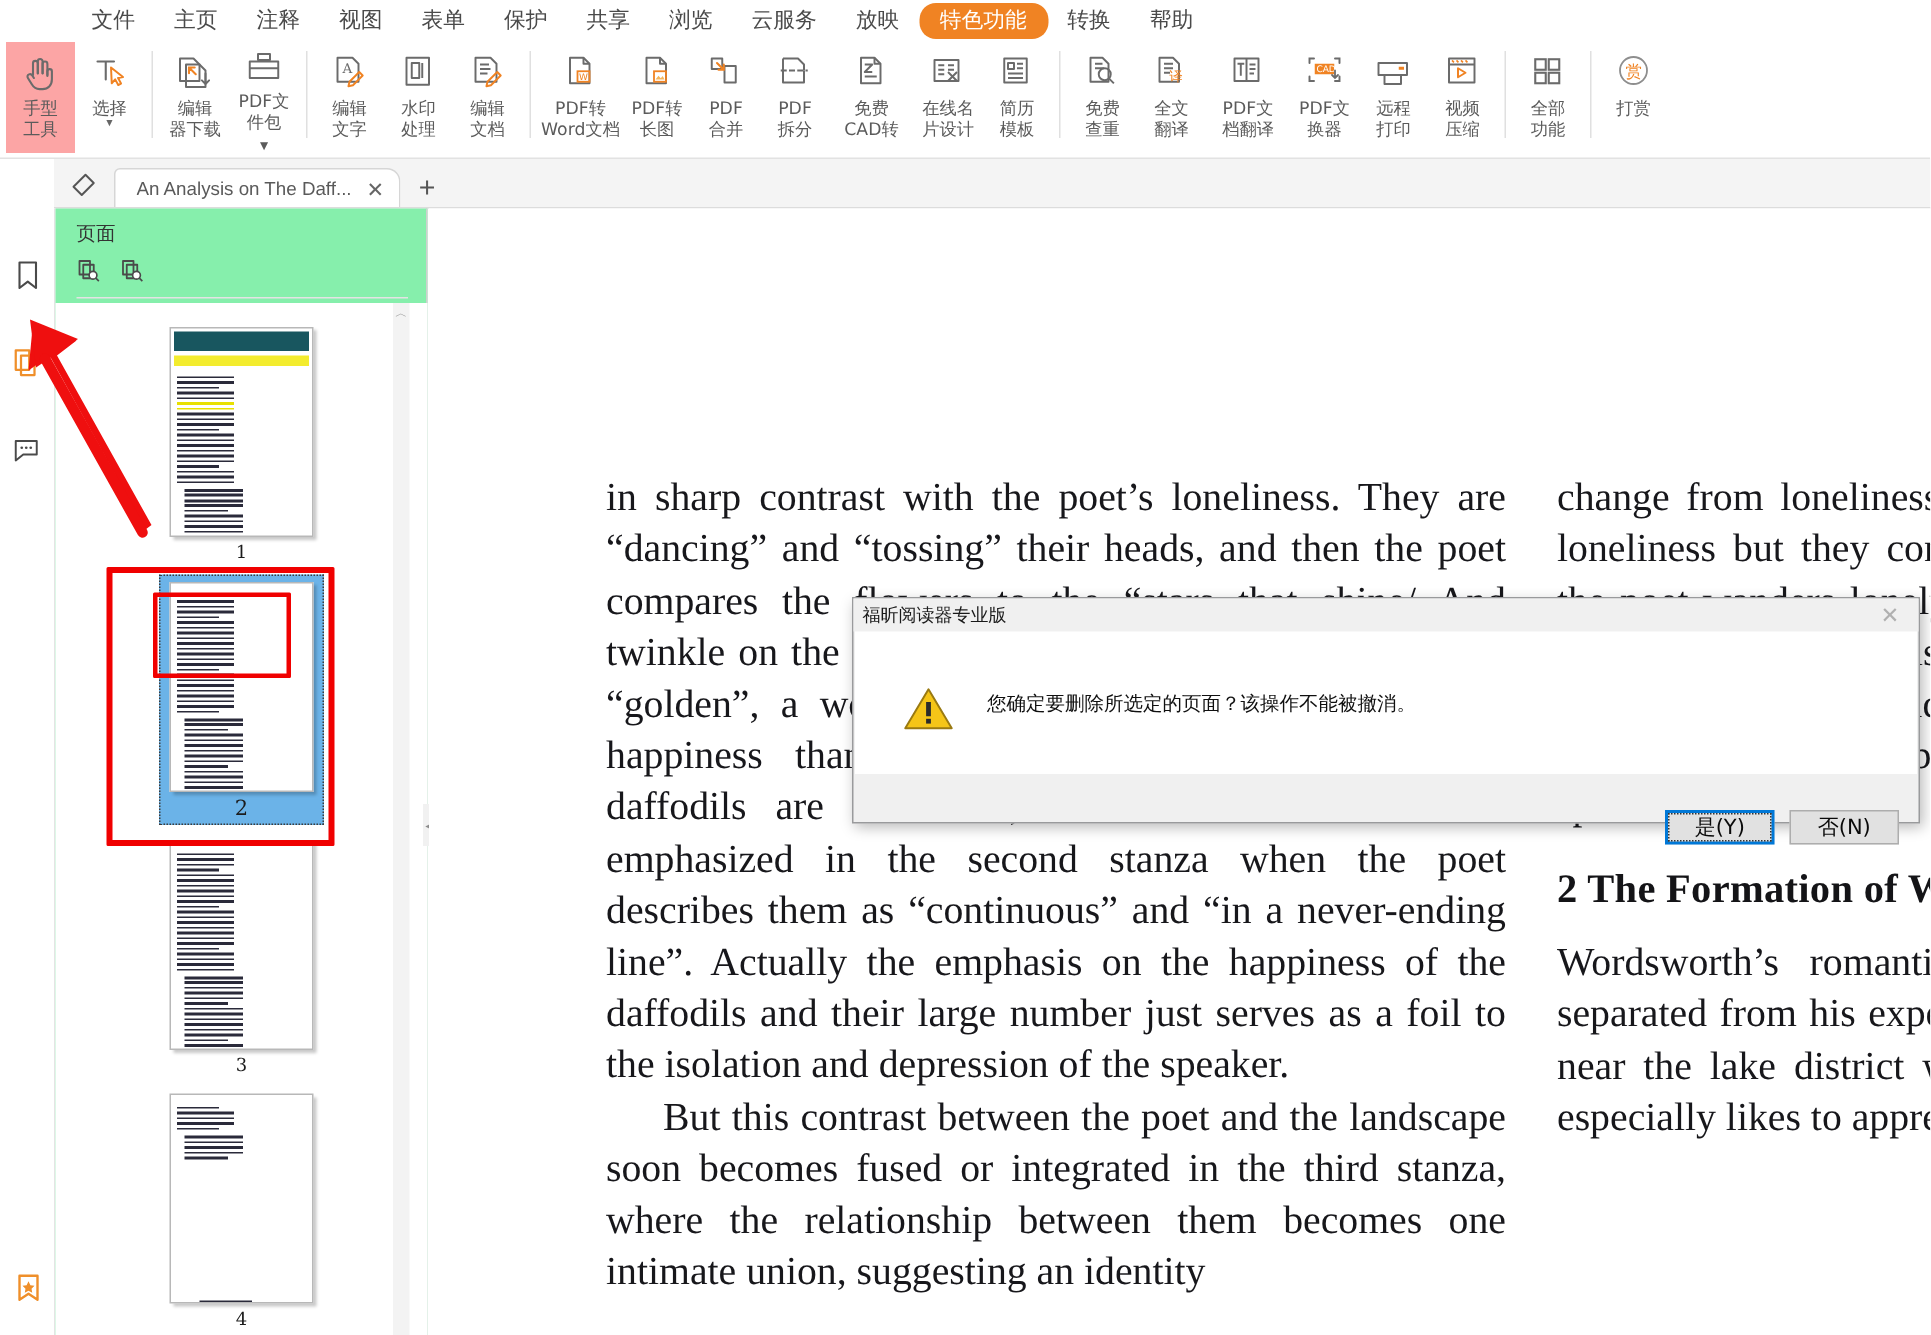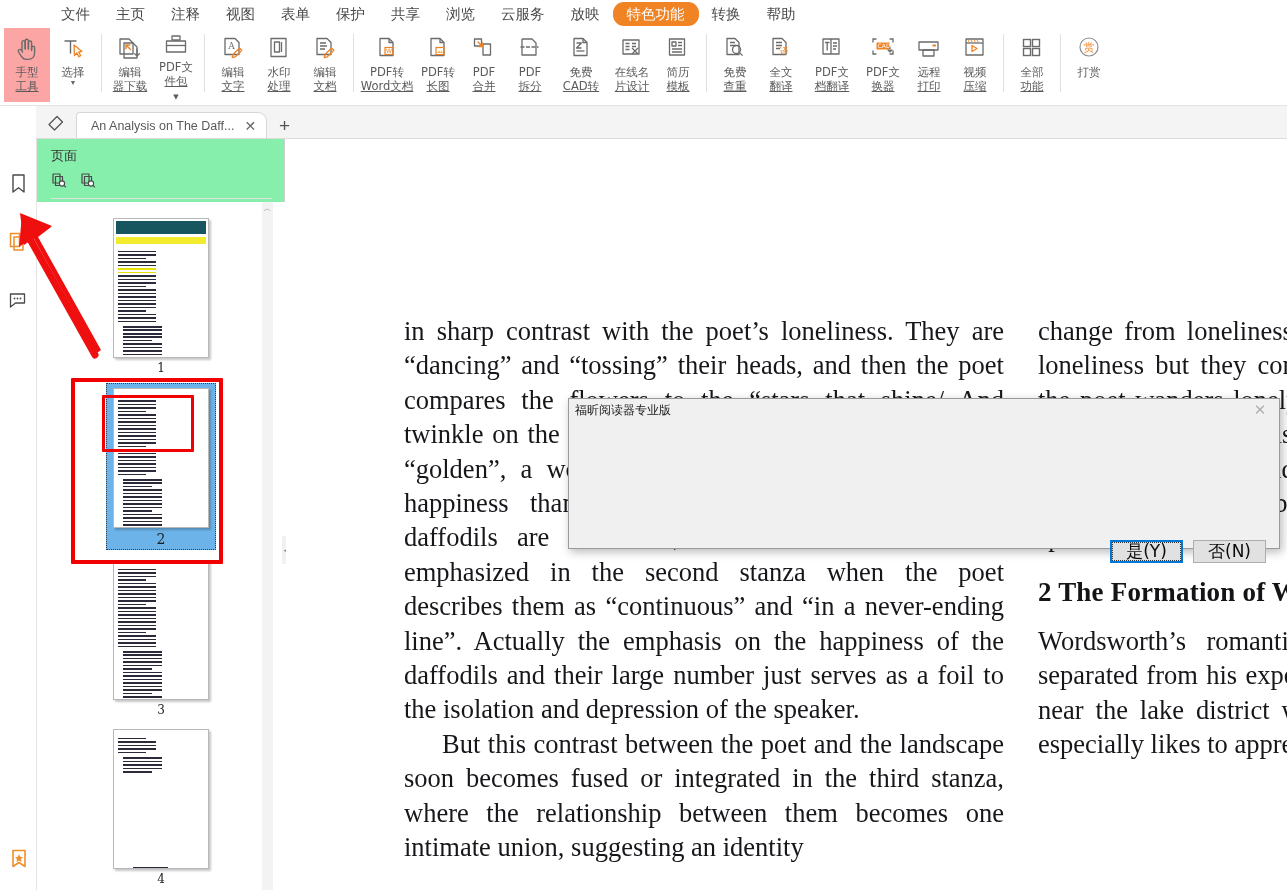--- a/index.html
+++ b/index.html
@@ -39,21 +39,21 @@
     align-items:center; justify-content:flex-start; padding-top:4px;
     cursor:default; position:relative;
   }
   .rbtn.wide { width:56px; }
   .rbtn.sel { background:#fca5a5; }
   .rbtn .glyph { height:32px; display:flex; align-items:center; justify-content:center; }
   .rbtn .lbl {
     font-size:11.5px; color:#5b5b5b; text-align:center; line-height:14px;
     font-family:"DejaVu Sans", sans-serif; margin-top:1px; white-space:nowrap;
   }
-  .rbtn .lbl2 { display:block;text-decoration:underline; }
+  .rbtn .lbl2 { display:block; }
   .caret { font-size:7px; color:#666; line-height:6px; margin-top:1px; }
 
   
   .tabstrip {
     position:absolute; top:106px; left:0; width:1287px; height:33px;
     background:#f4f4f4; border-bottom:1px solid #dcdcdc;
     display:flex; align-items:flex-end;margin-left:36px;
   }
   .tab-eraser { width:40px; height:33px; display:flex; align-items:center; justify-content:center; }
   .doc-tab {
@@ -173,21 +173,21 @@
     background:#fff; display:flex; align-items:flex-start; padding:36px 0 0 32px; gap:22px;
   }
   .dlg-msg { font-size:13px; color:#101010; line-height:18px; padding-top:4px; }
   .dlg-footer {
     position:absolute; left:1px; right:1px; bottom:1px; height:31px;
     background:#f0f0f0; display:flex; justify-content:flex-end; align-items:center;
     gap:10px; padding-right:12px;
   }
   .dlg-btn {
     width:73px; height:23px; background:#e1e1e1; border:1px solid #adadad;
-    font-size:17px; color:#0a0a0a; display:flex; align-items:center; justify-content:center;
+    font-size:14px; color:#0a0a0a; display:flex; align-items:center; justify-content:center;
     font-family:"DejaVu Sans", sans-serif;
     margin-top:40px;
   }
   .dlg-btn.default {
     border:2px solid #0078d7; background:#e1e1e1;
   }
   .dlg-btn.default .inner {
     border:1px dotted #333; padding:0 10px; width:100%; height:100%;
     display:flex; align-items:center; justify-content:center;
   }
@@ -752,20 +752,30 @@
     </g>
     <path d="M95 160 L30 44" stroke="#ef0f0f" stroke-width="7" stroke-linecap="round" fill="none"></path>
   </svg>
 
   <div class="anno anno-rect" style="left:71px; top:378px; width:152px; height:186px;"></div>
   <div class="anno anno-rect" style="left:102px; top:395px; width:92px; height:57px; border-width:3px;"></div>
 
   <div class="dlg">
     <div class="dlg-title">福昕阅读器专业版</div>
     <div class="dlg-close">✕</div>
+    <div class="dlg-body">
+      <span>
+        <svg width="34" height="31" viewBox="0 0 34 31">
+          <path d="M17 2.5 L32.5 28.5 L1.5 28.5 Z" fill="#f5c518" stroke="#9a7a12" stroke-width="1.3" stroke-linejoin="round"></path>
+          <rect x="15.4" y="11" width="3.2" height="9.5" fill="#2b2b2b"></rect>
+          <rect x="15.4" y="22.2" width="3.2" height="3.2" fill="#2b2b2b"></rect>
+        </svg>
+      </span>
+      <span class="dlg-msg">您确定要删除所选定的页面？该操作不能被撤消。</span>
+    </div>
     <div class="dlg-footer">
       <div class="dlg-btn default">
         <span class="inner">是(Y)</span>
       </div>
       <div class="dlg-btn">
         <span>否(N)</span>
       </div>
     </div>
   </div>
 

